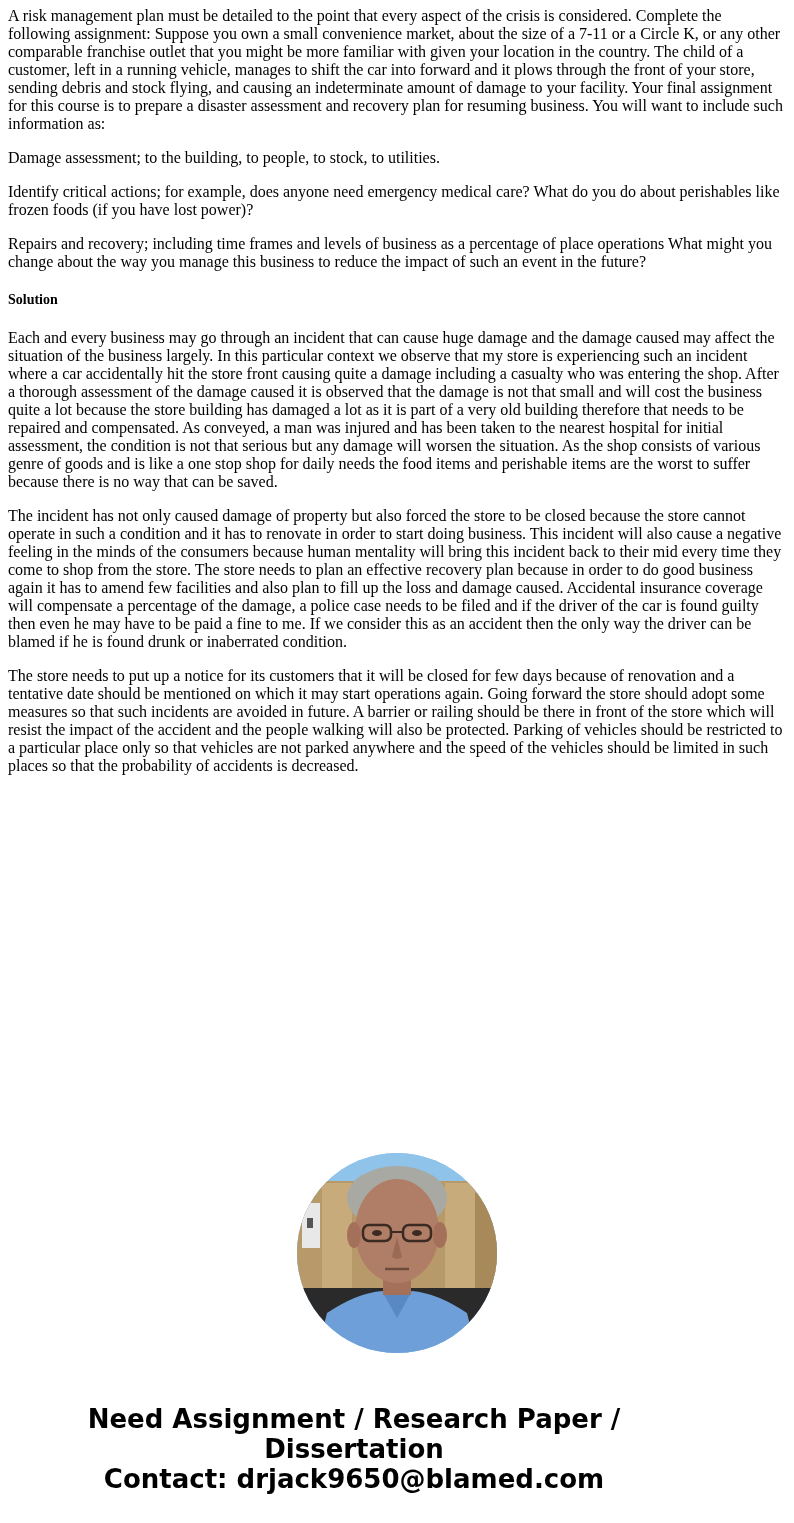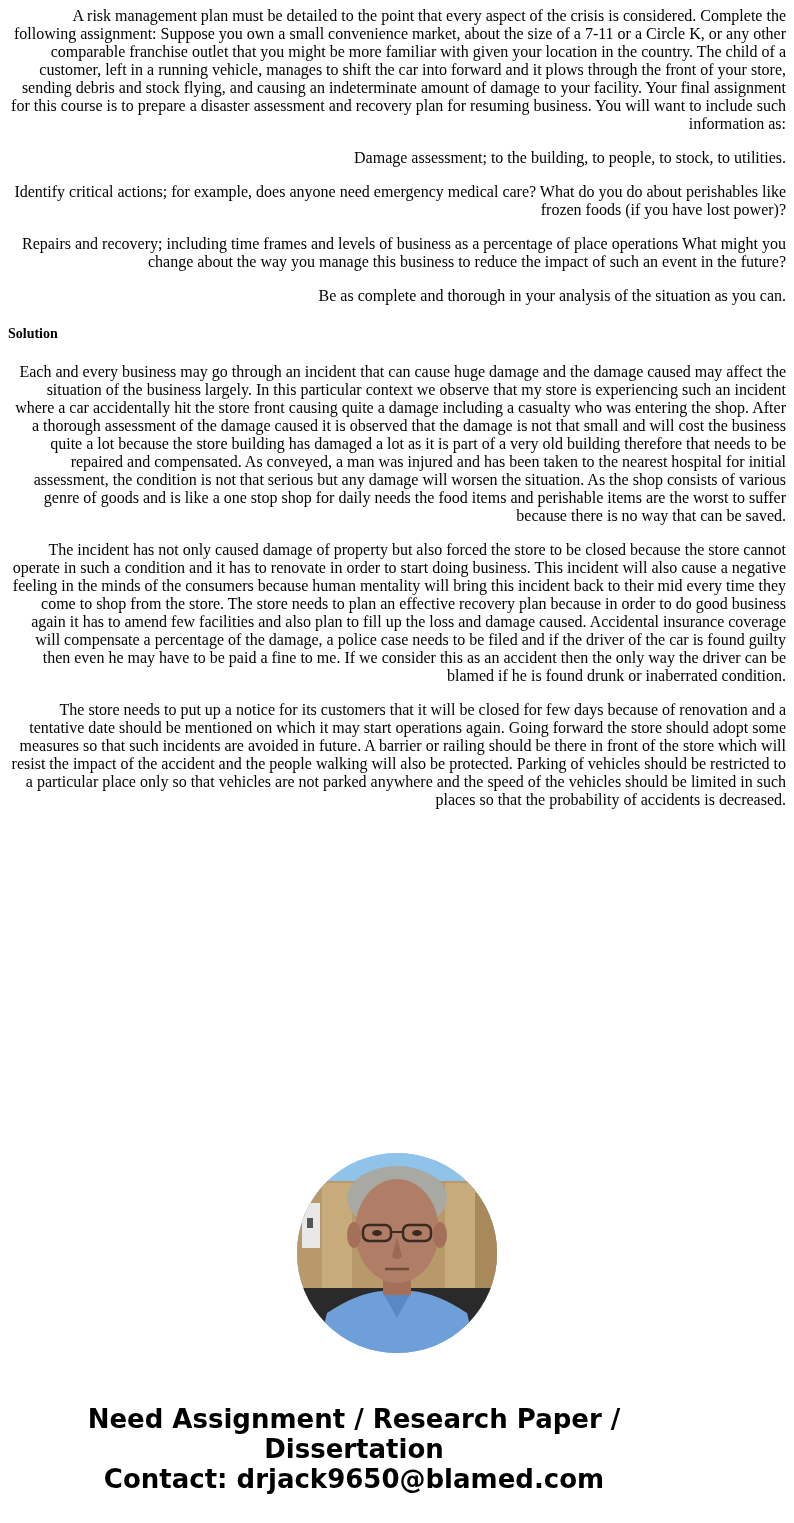--- a/index.html
+++ b/index.html
@@ -7,21 +7,21 @@
       width: 794px;
       height: 1523px;
       position: relative;
       overflow: hidden;
       font-family: "Liberation Serif", serif;
       font-size: 16px;
       line-height: 18px;
       color: #000000;
     }
     .content { padding: 7px 8px 0 8px; }
-    p { margin: 0 0 16px 0; text-align: right; }
+    p { margin: 0 0 16px 0; }
     p.strong { font-weight: bold; }
     h3 {
       font-family: "Liberation Serif", serif;
       font-size: 14px;
       font-weight: bold;
       margin: 18px 0 18px 0;
       line-height: 22px;
     }
     .avatar {
       position: absolute;
@@ -49,21 +49,20 @@
   </style>
 </head>
 <body>
 
 <div class="content">
   <div>
     <p>A risk management plan must be detailed to the point that every aspect of the crisis is considered. Complete the following assignment: Suppose you own a small convenience market, about the size of a 7-11 or a Circle K, or any other comparable franchise outlet that you might be more familiar with given your location in the country. The child of a customer, left in a running vehicle, manages to shift the car into forward and it plows through the front of your store, sending debris and stock flying, and causing an indeterminate amount of damage to your facility. Your final assignment for this course is to prepare a disaster assessment and recovery plan for resuming business. You will want to include such information as:</p>
     <p>Damage assessment; to the building, to people, to stock, to utilities.</p>
     <p>Identify critical actions; for example, does anyone need emergency medical care? What do you do about perishables like frozen foods (if you have lost power)?</p>
     <p>Repairs and recovery; including time frames and levels of business as a percentage of place operations What might you change about the way you manage this business to reduce the impact of such an event in the future?</p>
-    <p>Be as complete and thorough in your analysis of the situation as you can.</p>
   </div>
 
   <h3>Solution</h3>
 
   <div>
     <p>Each and every business may go through an incident that can cause huge damage and the damage caused may affect the situation of the business largely. In this particular context we observe that my store is experiencing such an incident where a car accidentally hit the store front causing quite a damage including a casualty who was entering the shop. After a thorough assessment of the damage caused it is observed that the damage is not that small and will cost the business quite a lot because the store building has damaged a lot as it is part of a very old building therefore that needs to be repaired and compensated. As conveyed, a man was injured and has been taken to the nearest hospital for initial assessment, the condition is not that serious but any damage will worsen the situation. As the shop consists of various genre of goods and is like a one stop shop for daily needs the food items and perishable items are the worst to suffer because there is no way that can be saved.</p>
     <p>The incident has not only caused damage of property but also forced the store to be closed because the store cannot operate in such a condition and it has to renovate in order to start doing business. This incident will also cause a negative feeling in the minds of the consumers because human mentality will bring this incident back to their mid every time they come to shop from the store. The store needs to plan an effective recovery plan because in order to do good business again it has to amend few facilities and also plan to fill up the loss and damage caused. Accidental insurance coverage will compensate a percentage of the damage, a police case needs to be filed and if the driver of the car is found guilty then even he may have to be paid a fine to me. If we consider this as an accident then the only way the driver can be blamed if he is found drunk or inaberrated condition.</p>
     <p>The store needs to put up a notice for its customers that it will be closed for few days because of renovation and a tentative date should be mentioned on which it may start operations again. Going forward the store should adopt some measures so that such incidents are avoided in future. A barrier or railing should be there in front of the store which will resist the impact of the accident and the people walking will also be protected. Parking of vehicles should be restricted to a particular place only so that vehicles are not parked anywhere and the speed of the vehicles should be limited in such places so that the probability of accidents is decreased.</p>
   </div>
 </div>

